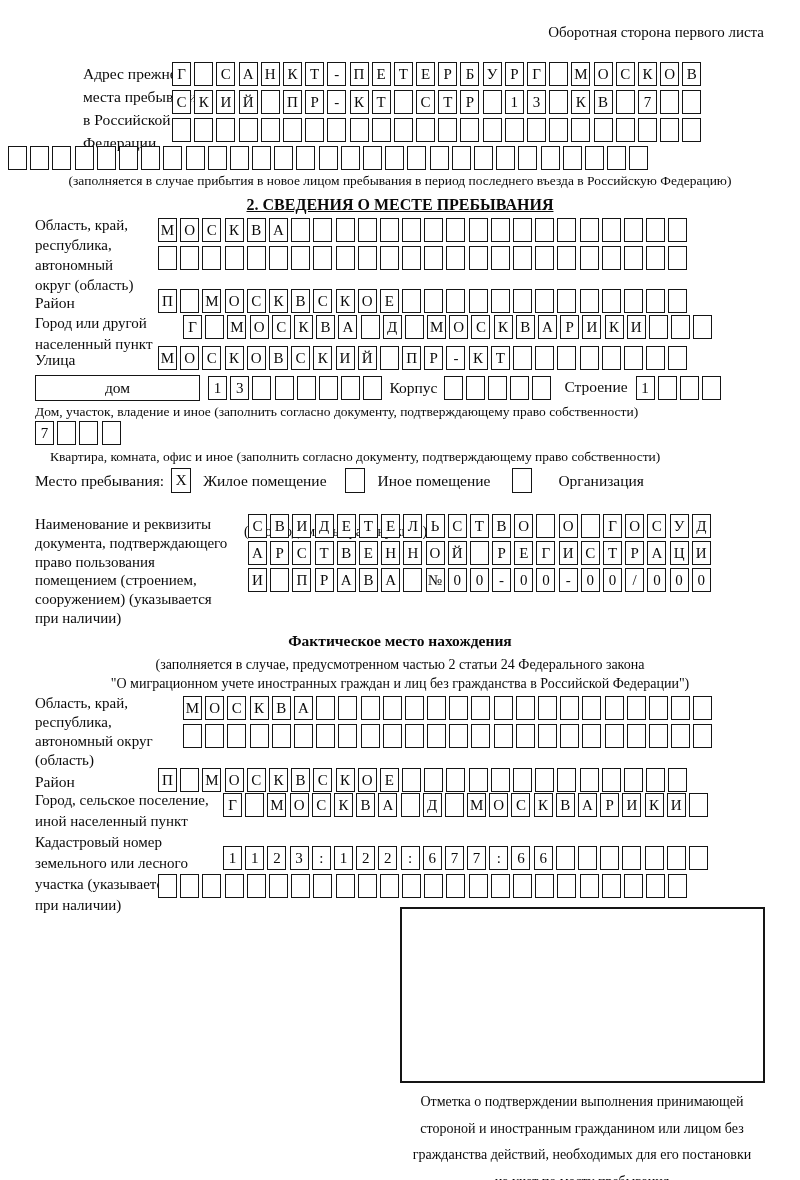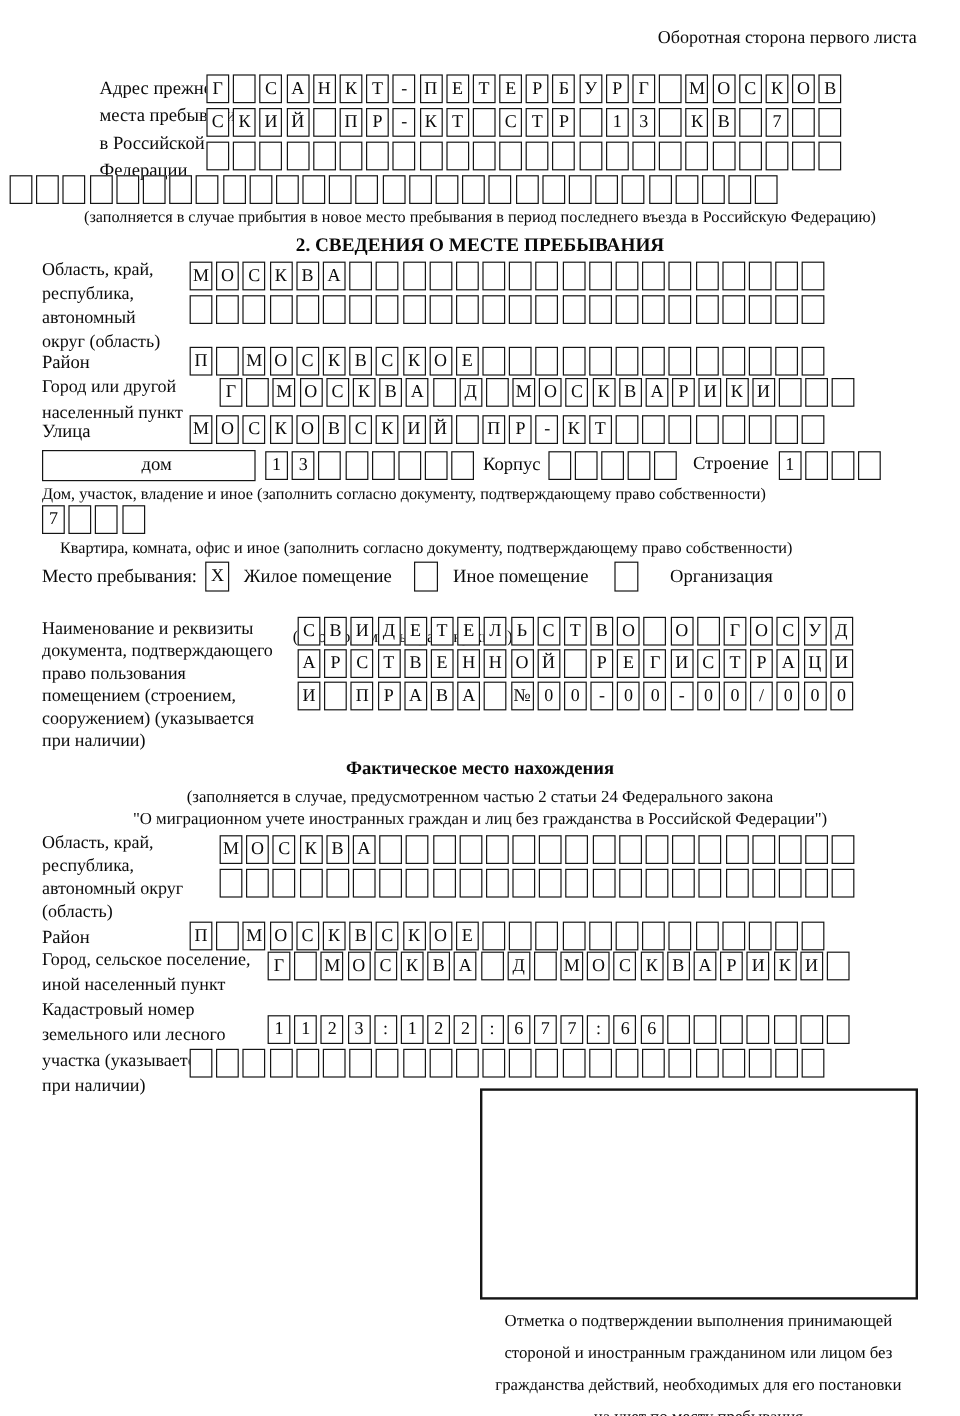--- a/index.html
+++ b/index.html
@@ -5,35 +5,35 @@
   html,body{margin:0;padding:0;}
   body{
     width:800px;height:1180px;background:#ffffff;color:#0a0a0a;
     font-family:"Liberation Serif", serif;
     position:relative;overflow:hidden;
   }
   .abs{position:absolute;}
   .label{font-size:15.5px;line-height:21px;white-space:pre-line;}
   .caption{font-size:13.5px;}
   .center{left:0;width:800px;text-align:center;}
-  .title{font-weight:bold;font-size:16px;}
+  .title{font-weight:bold;font-size:16px;text-decoration:underline;}
   .row{position:absolute;display:flex;}
   .cell{
     flex:none;width:19px;height:25px;border:1.6px solid #151515;margin-right:3.2px;
     display:flex;align-items:center;justify-content:center;
     font-size:15px;background:#fff;box-sizing:border-box;border-width:1.6px;
   }
   .cell{border:1.6px solid #151515;box-sizing:content-box;width:17px;height:22px;}
   .checkbox{
     flex:none;width:18px;height:23px;border:1.7px solid #151515;
     display:flex;align-items:center;justify-content:center;font-size:15px;background:#fff;
   }
   .wbox{
     flex:none;border:1.8px solid #151515;height:24px;background:#fff;
-    display:flex;align-items:center;justify-content:center;font-size:15.5px;padding-left:13px;
+    display:flex;align-items:center;justify-content:center;font-size:15.5px;
   }
   .inline-label{font-size:15.5px;display:flex;align-items:center;}
   .bigbox{position:absolute;border:2px solid #151515;background:#fff;}
   .mark-caption{font-size:14px;line-height:26.5px;text-align:center;white-space:pre-line;}
   .sub{font-size:14px;}
 </style>
 </head>
 <body>
 
 <div class="abs" style="top:24px;right:36px;font-size:15px;">Оборотная сторона первого листа</div>
@@ -144,21 +144,21 @@
     <div class="cell"></div>
     <div class="cell"></div>
     <div class="cell"></div>
     <div class="cell"></div>
     <div class="cell"></div>
     <div class="cell"></div>
     <div class="cell"></div>
     <div class="cell"></div>
     <div class="cell"></div>
   </div>
-<div class="abs caption center" style="top:173px;">(заполняется в случае прибытия в новое место пребывания в период последнего въезда в Российскую Федерацию)</div>
+<div class="abs caption center" style="top:173px;">(заполняется в случае прибытия в новое лицом пребывания в период последнего въезда в Российскую Федерацию)</div>
 
 <div class="abs title center" style="top:196px;">2. СВЕДЕНИЯ О МЕСТЕ ПРЕБЫВАНИЯ</div>
 
 <div class="abs label" style="left:35px;top:215px;width:120px;font-size:15px;line-height:20px;">Область, край,
 республика,
 автономный
 округ (область)</div>
 <div class="row" style="left:158px;top:218px;">
     <div class="cell">М</div>
     <div class="cell">О</div>

